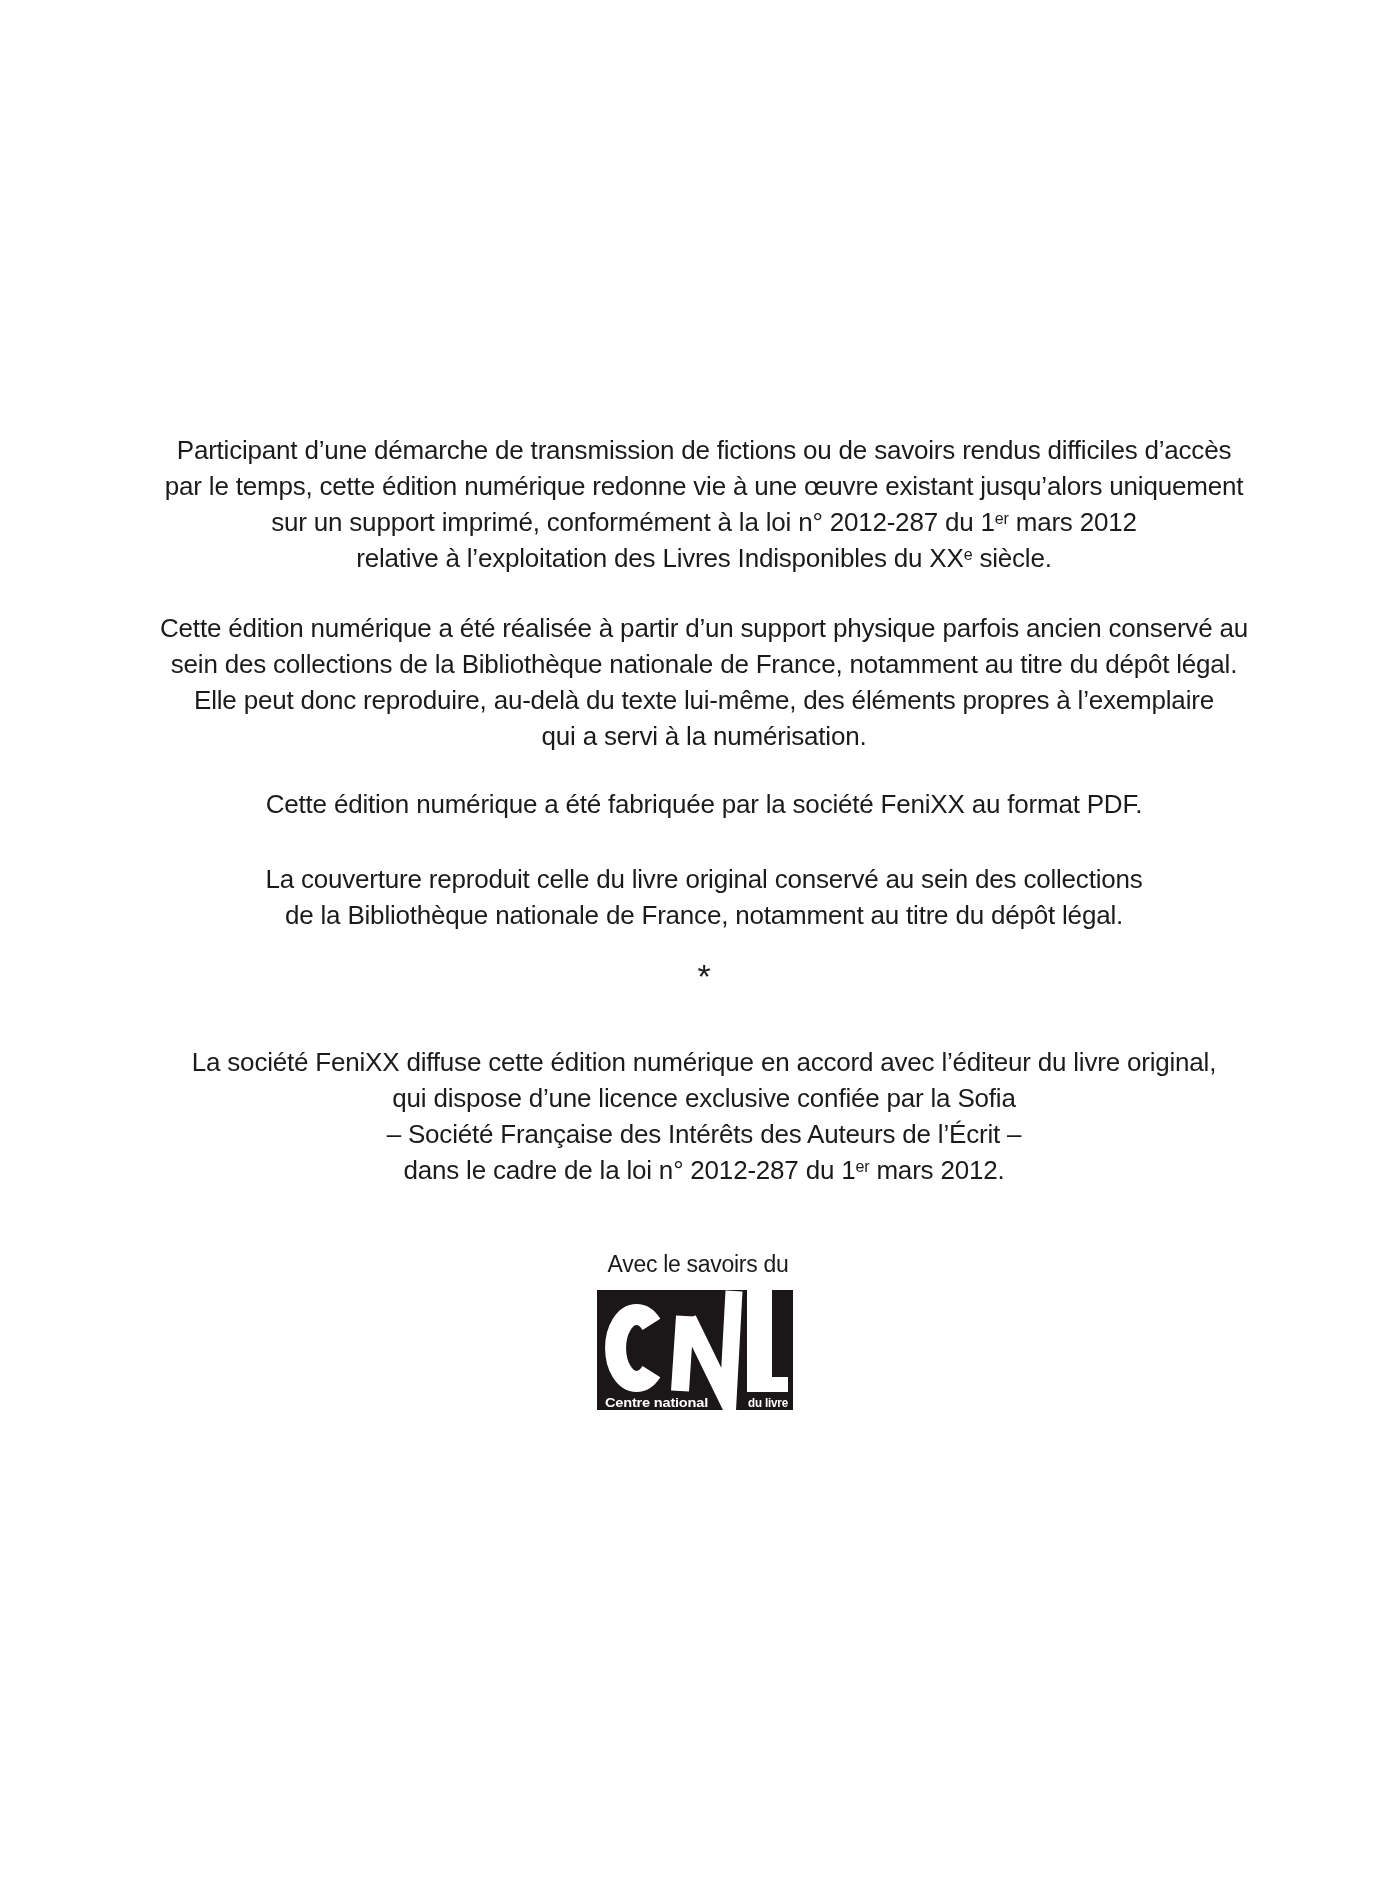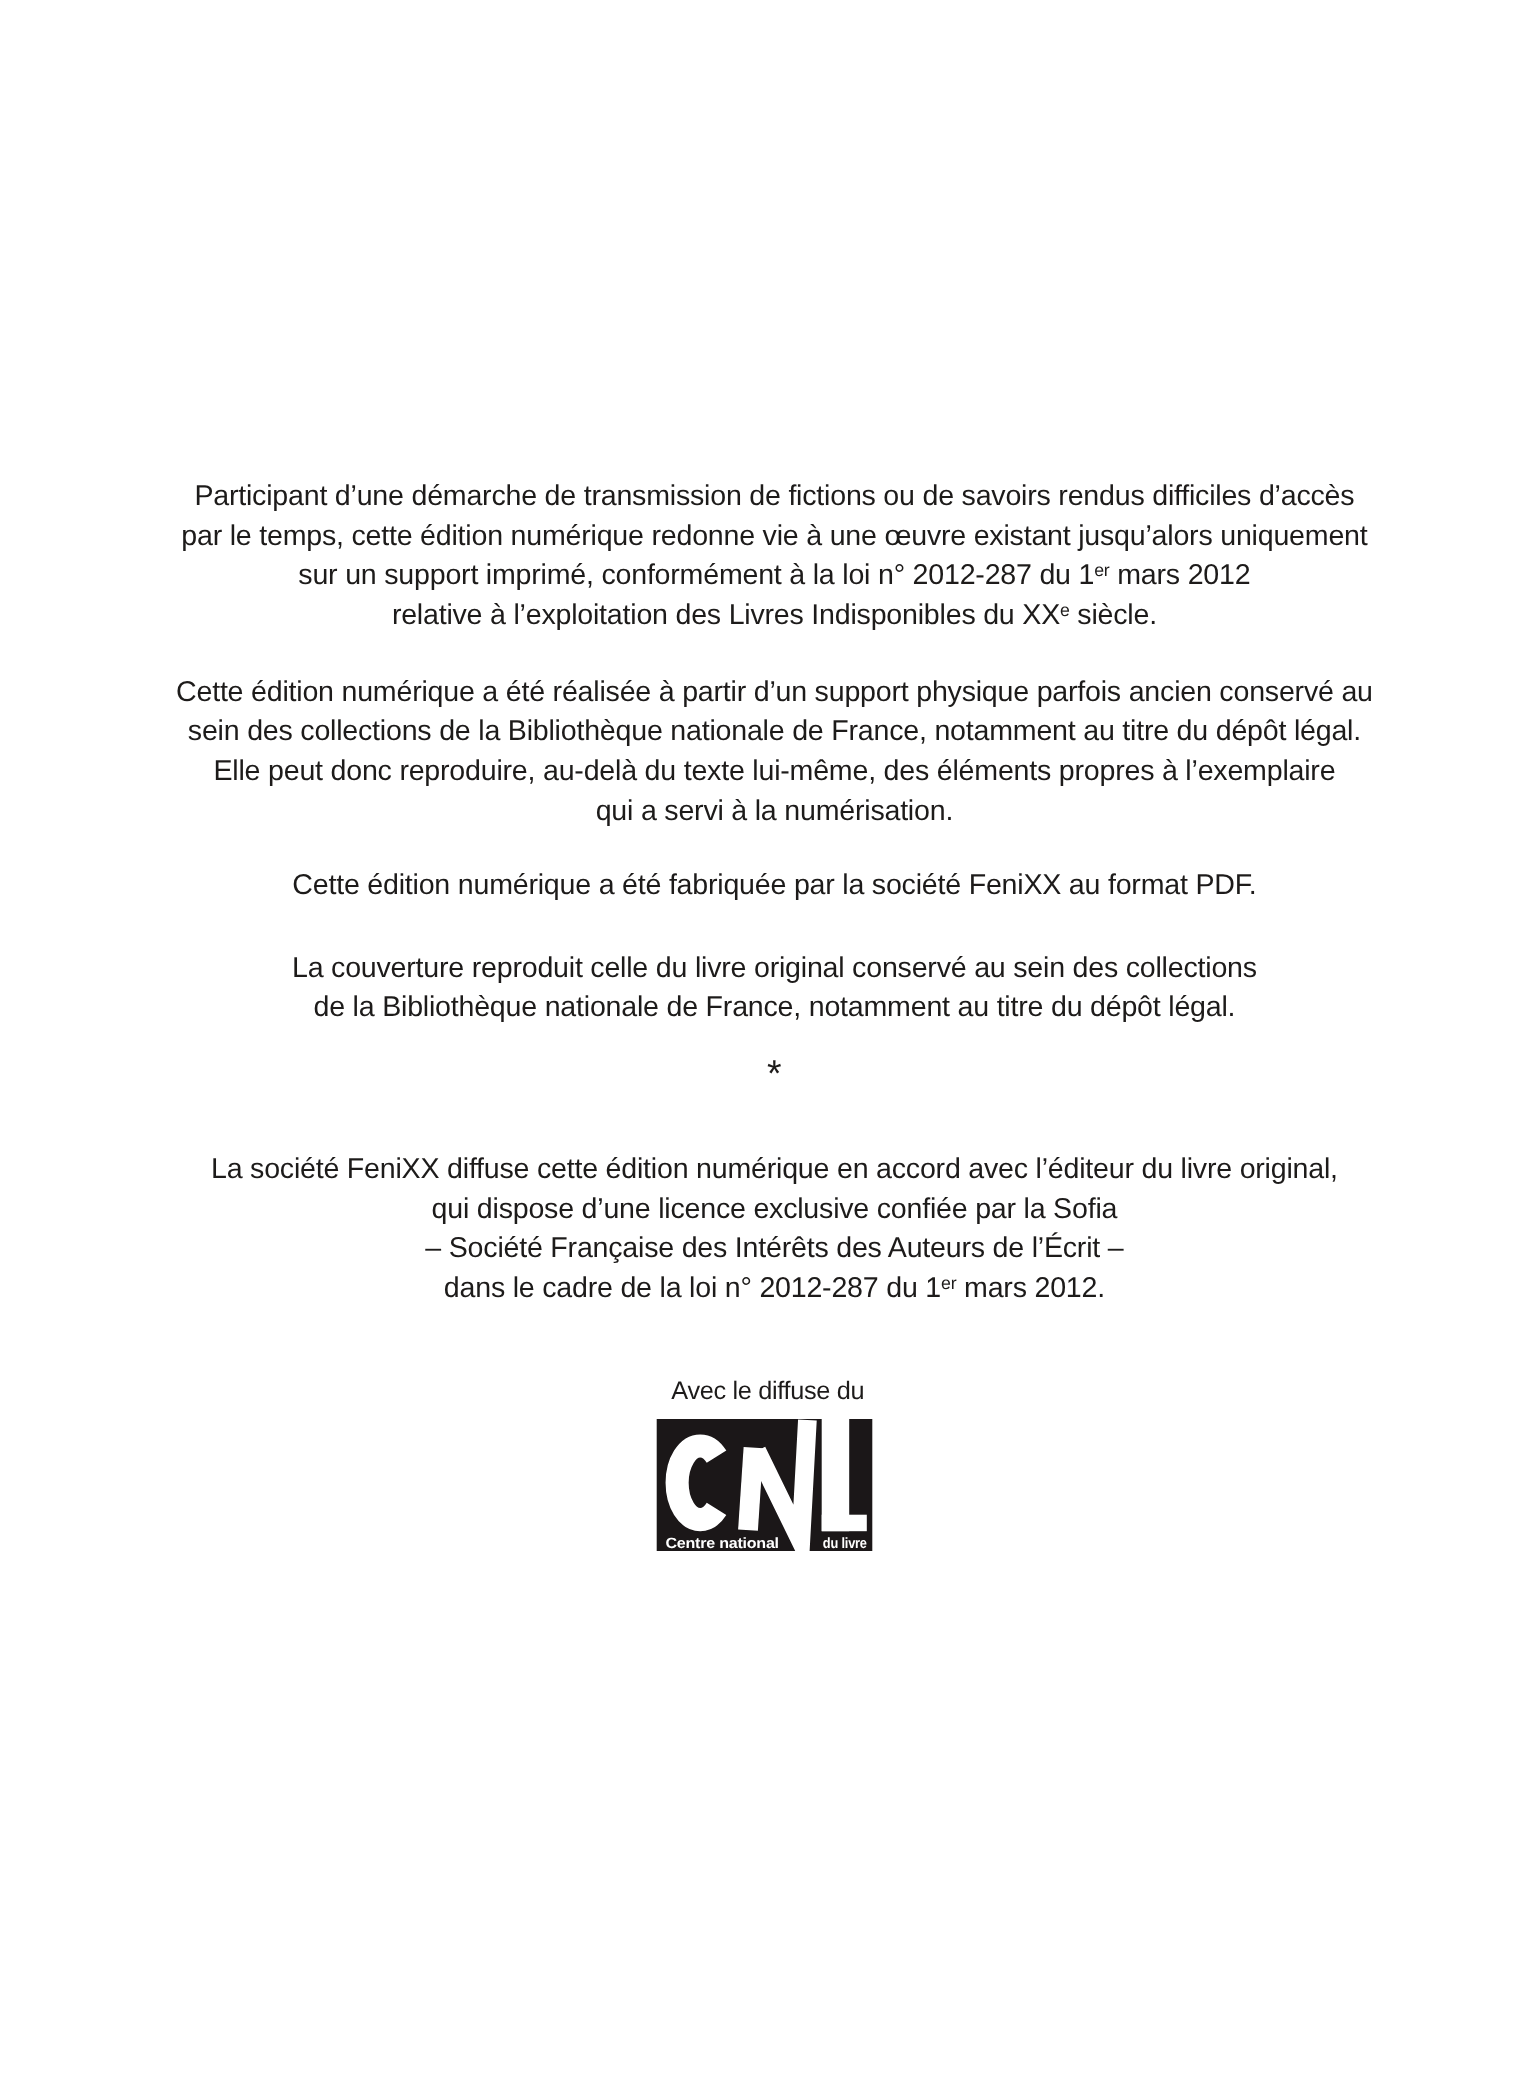--- a/index.html
+++ b/index.html
@@ -105,21 +105,21 @@
   <div class="separator">*</div>
 
   <div class="para" id="para5">
       <div>La société FeniXX diffuse cette édition numérique en accord avec l’éditeur du livre original,</div>
       <div>qui dispose d’une licence exclusive confiée par la Sofia</div>
       <div>– Société Française des Intérêts des Auteurs de l’Écrit –</div>
       <div>dans le cadre de la loi n° 2012-287 du 1<sup>er</sup> mars 2012.</div>
     </div>
 
   <div class="support-block">
-    <div class="support-label">Avec le diffuse du</div>
+    <div class="support-label">Avec le savoirs du</div>
   </div>
 
   <svg class="cnl-logo" role="img" viewBox="0 0 204 140" xmlns="http://www.w3.org/2000/svg" aria-label="CNL">
 
     <rect x="1" y="13" width="196" height="120" fill="#1b1718"></rect>
 
     <path d="M 55.4,47.3 A 21,33.5 0 1 0 55.4,94.7" fill="none" stroke="#ffffff" stroke-width="21" stroke-linecap="butt"></path>
 
     <path d="M 89,39 L 84,114" fill="none" stroke="#ffffff" stroke-width="18" stroke-linecap="butt"></path>
 

